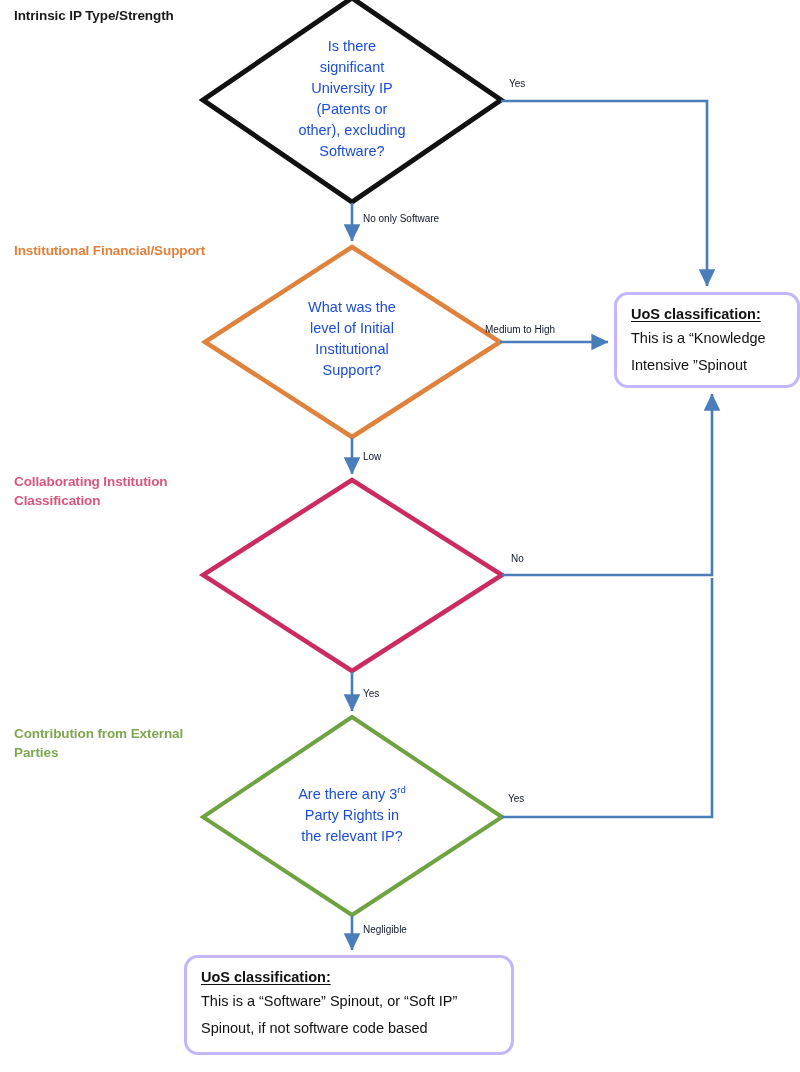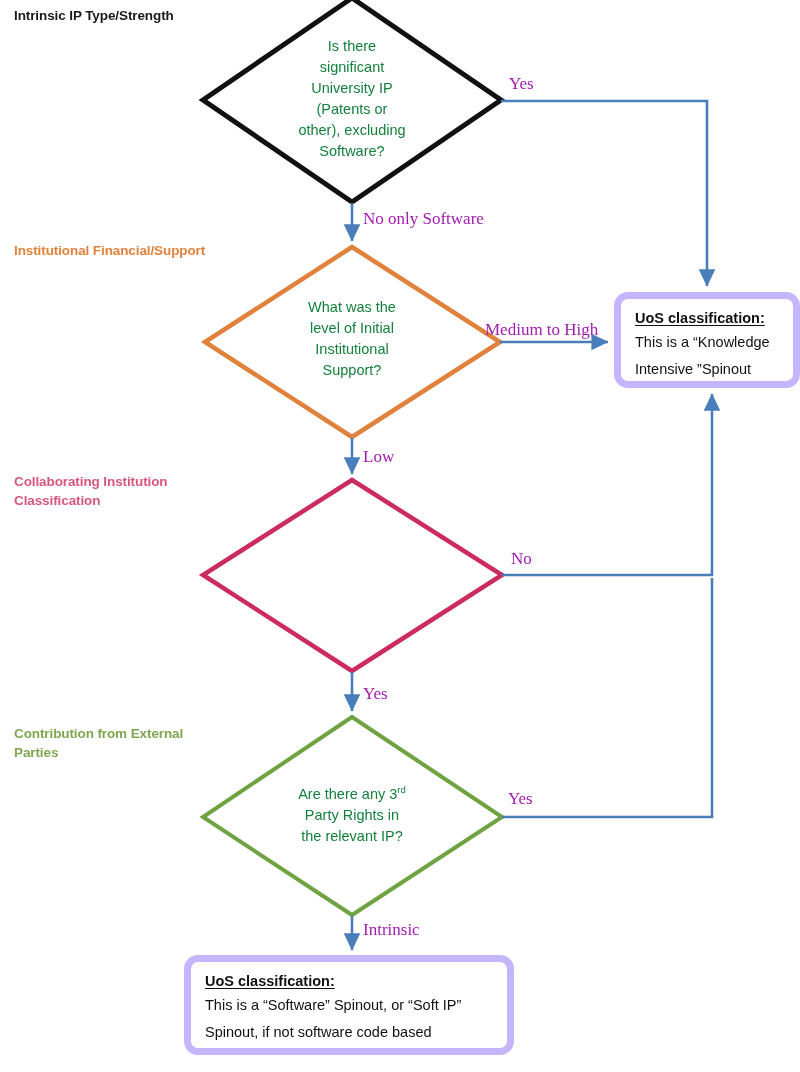--- a/index.html
+++ b/index.html
@@ -43,58 +43,57 @@
   .stage-label.s1 { left: 14px;  top: 241px; color: #E0813C; }
   .stage-label.s2 { left: 14px;  top: 472px; color: #D7577C; }
   .stage-label.s3 { left: 14px;  top: 724px; color: #7FA650; }
 
   
   .node-text {
     position: absolute;
     text-align: center;
     font-size: 14.5px;
     line-height: 21px;
-    color: #15803d;
+    color: #1d4ed8;
     white-space: pre-line;
   }
   .node-text.n0 { left: 252px; top: 36px;  width: 200px; }
   .node-text.n1 { left: 262px; top: 297px; width: 180px; }
   .node-text.n2 { left: 262px; top: 511px; width: 180px; }
   .node-text.n3 { left: 252px; top: 784px; width: 200px; }
 
   .sup {
     font-size: 9.5px;
     vertical-align: super;
     line-height: 0;
     margin-top: 44px;
   }
 
   
   .edge-label {
     position: absolute;
-    font-size: 17px;
+    font-size: 10px;
     line-height: 19px;
-    color: #a21caf;
+    color: #0f172a;
     white-space: nowrap;
-    font-family: Liberation Serif, serif;
   }
   .edge-label.e-yes1     { left: 509px; top: 74px;  }
   .edge-label.e-noonly   { left: 363px; top: 209px; }
   .edge-label.e-medhigh  { left: 485px; top: 305px; margin-top: 15px; }
   .edge-label.e-low      { left: 363px; top: 447px; text-align: right; }
   .edge-label.e-no       { left: 511px; top: 549px; }
   .edge-label.e-yes2     { left: 363px; top: 684px; }
   .edge-label.e-yes3     { left: 508px; top: 789px; }
   .edge-label.e-negl     { left: 363px; top: 920px; }
 
   
   .outcome {
     position: absolute;
     box-sizing: border-box;
-    border: 7px solid #c4b5fd;
+    border: 3px solid #c4b5fd;
     border-radius: 14px;
     background: #ffffff;
     padding: 9px 12px 9px 14px;
   }
   .outcome .oc-title {
     display: block;
     font-weight: bold;
     font-size: 14.5px;
     line-height: 21px;
     color: #111111;
@@ -195,21 +194,21 @@
   <div class="edge-label e-medhigh">Medium to High</div>
 
   <div class="edge-label e-low">Low</div>
 
   <div class="edge-label e-no">No</div>
 
   <div class="edge-label e-yes2">Yes</div>
 
   <div class="edge-label e-yes3">Yes</div>
 
-  <div class="edge-label e-negl">Intrinsic</div>
+  <div class="edge-label e-negl">Negligible</div>
 
   <div class="outcome" id="outcome-knowledge">
     <span class="oc-title">UoS classification:</span>
     <span class="oc-body">This is a “Knowledge Intensive ”Spinout</span>
   </div>
 
   <div class="outcome" id="outcome-software">
     <span class="oc-title">UoS classification:</span>
     <span class="oc-body">This is a “Software” Spinout, or “Soft IP” Spinout, if not software code based</span>
   </div>

